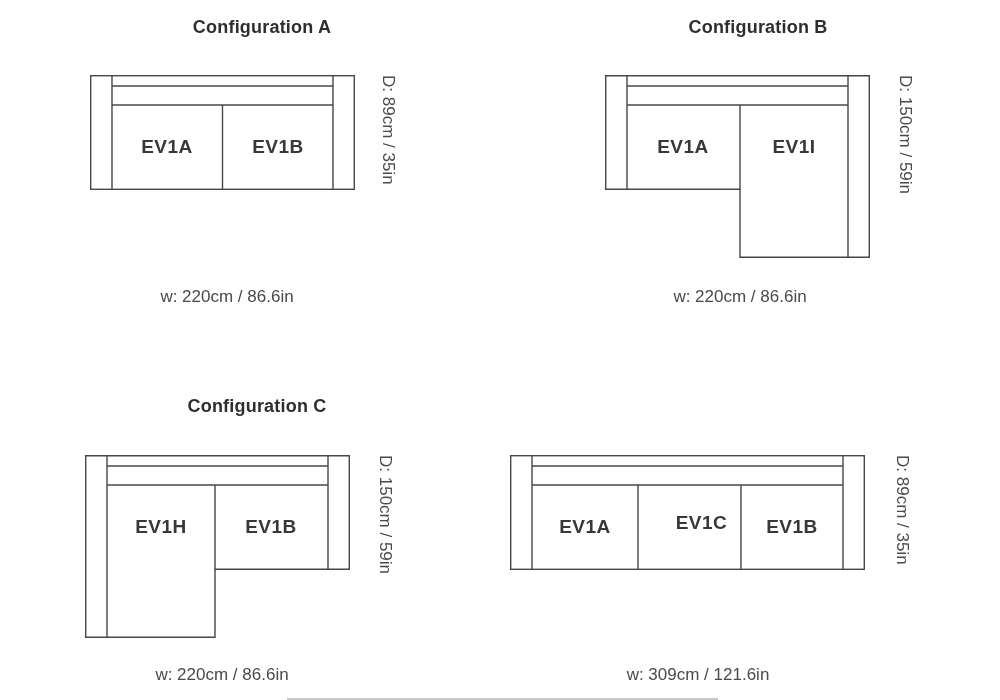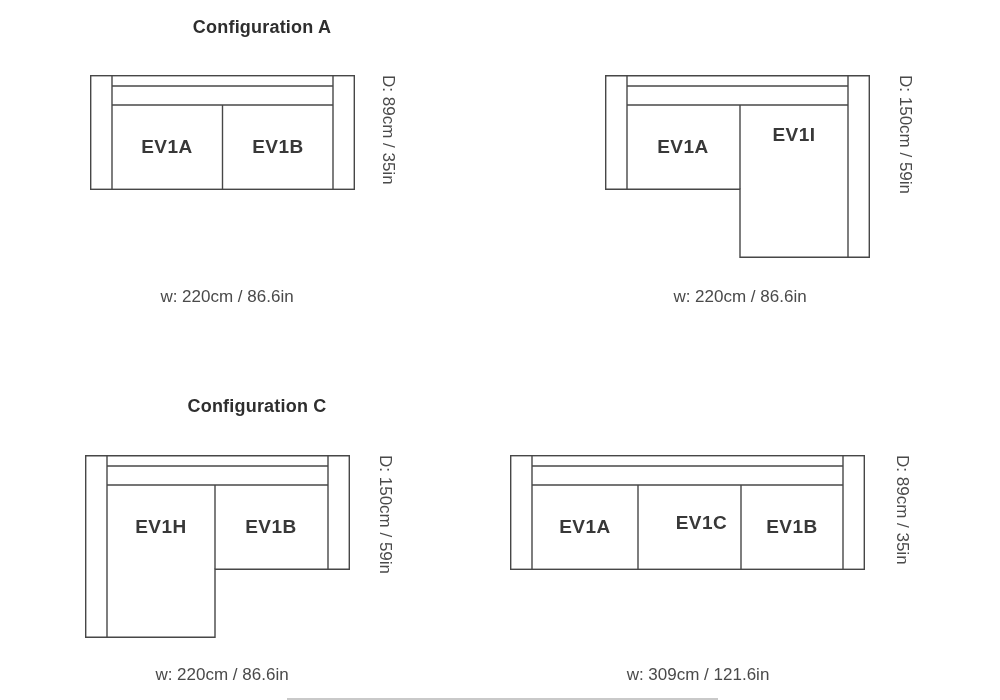--- a/index.html
+++ b/index.html
@@ -47,31 +47,32 @@
         <line x1="132.5" y1="30" x2="132.5" y2="114.3"></line>
       </svg>
       <span class="module" style="left:77px;top:72px;">EV1A</span>
       <span class="module" style="left:188px;top:72px;">EV1B</span>
     </div>
     <span class="dim depth" style="left:378px;top:75px;">D: 89cm / 35in</span>
     <span class="dim width-label" style="left:227px;top:286px;">w: 220cm / 86.6in</span>
   </section>
 
   <section class="panel" style="left:500px;top:0;">
+    <h2 class="cfg-title" style="left:218px;top:17px;">Configuration B</h2>
     <div class="drawing" style="left:105px;top:75px;width:265px;height:183px;">
       <svg viewBox="0 0 265 183" width="265" height="183" fill="none" stroke="currentColor" stroke-width="1.4">
         <path d="M0.7,0.7 H264.3 V182.3 H135 V114.3 H0.7 Z"></path>
         <line x1="22" y1="0.7" x2="22" y2="114.3"></line>
         <line x1="243" y1="0.7" x2="243" y2="182.3"></line>
         <line x1="22" y1="11" x2="243" y2="11"></line>
         <line x1="22" y1="30" x2="243" y2="30"></line>
         <line x1="135" y1="30" x2="135" y2="114.3"></line>
       </svg>
       <span class="module" style="left:78px;top:72px;">EV1A</span>
-      <span class="module" style="left:189px;top:60px;">EV1I</span>
+      <span class="module" style="left:189px;top:72px;">EV1I</span>
     </div>
     <span class="dim depth" style="left:395px;top:75px;">D: 150cm / 59in</span>
     <span class="dim width-label" style="left:240px;top:286px;">w: 220cm / 86.6in</span>
   </section>
 
   <section class="panel" style="left:0;top:350px;padding-left:25px;">
     <h2 class="cfg-title" style="left:217px;top:46px;">Configuration C</h2>
     <div class="drawing" style="left:85px;top:105px;width:265px;height:183px;">
       <svg viewBox="0 0 265 183" width="265" height="183" fill="none" stroke="currentColor" stroke-width="1.4">
         <path d="M0.7,0.7 H264.3 V114.3 H130 V182.3 H0.7 Z"></path>

